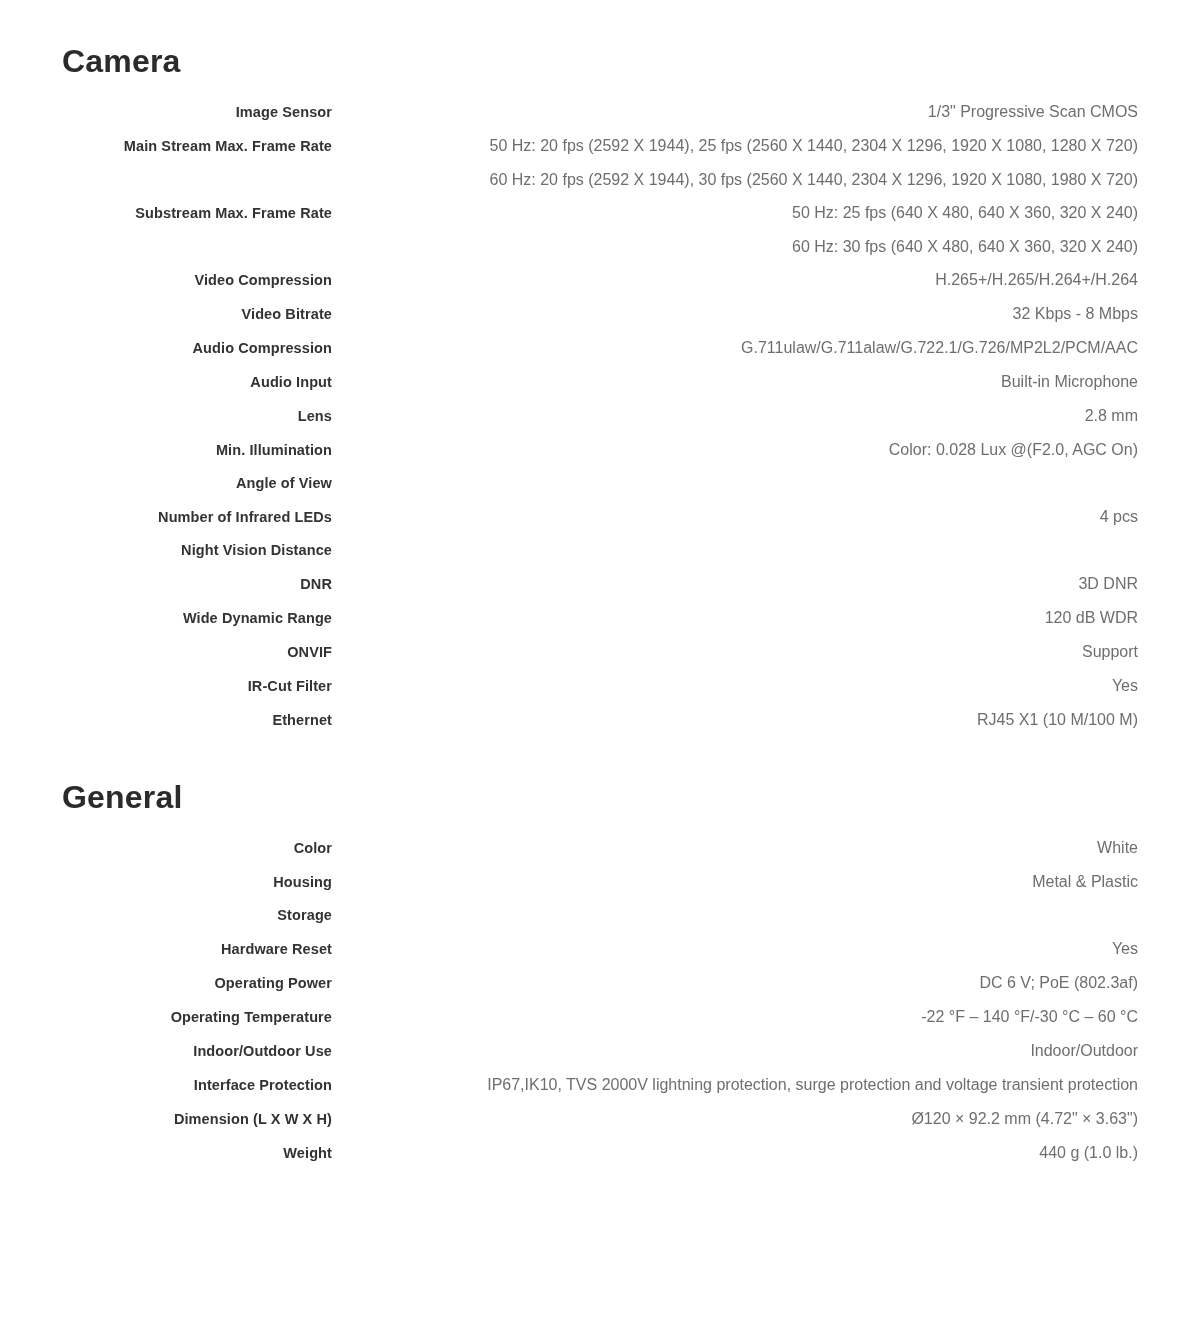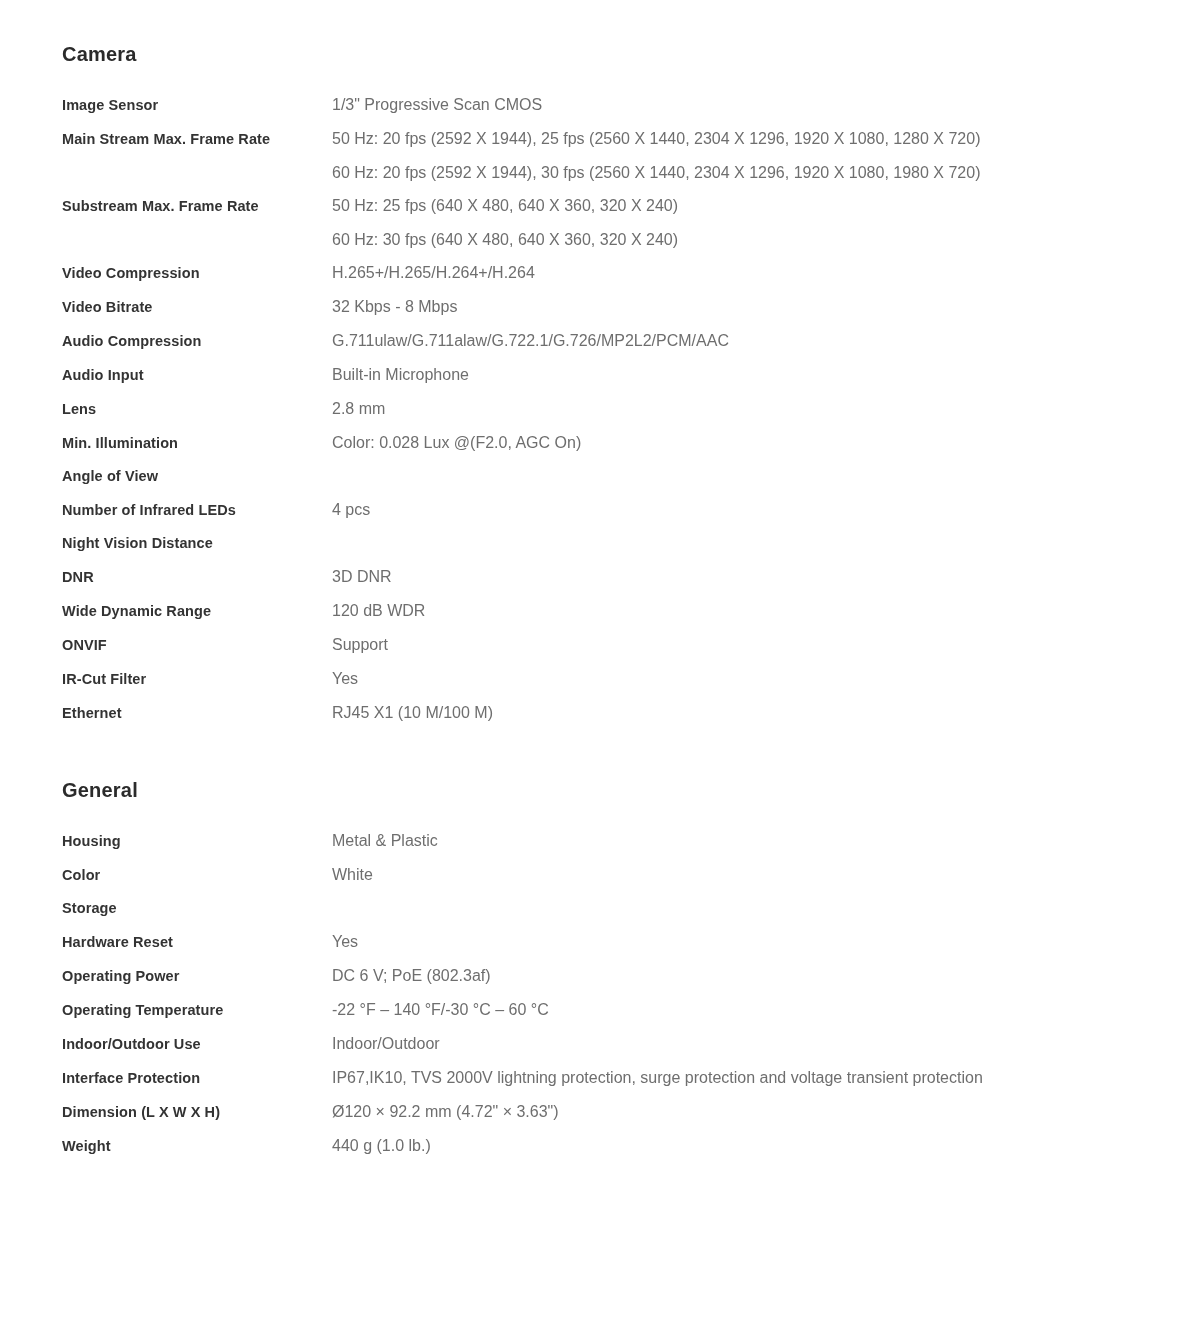--- a/index.html
+++ b/index.html
@@ -11,29 +11,30 @@
     font-family: "Liberation Sans", "DejaVu Sans", sans-serif;
     -webkit-font-smoothing: antialiased;
   }
   .page {
     padding: 30px 62px 60px 62px;
   }
   .spec-section + .spec-section {
     margin-top: 40px;
   }
   .section-title {
-    margin: 4px 0 14px 0;
-    font-size: 20px;
+    margin: 11px 0 14px 0;
+    font-size: 32px;
     line-height: 40px;
     font-weight: 700;
     color: #2b2b2b;
     letter-spacing: 0.2px;
   }
   .spec-rows {
     width: 100%;
+    text-align: right;
   }
   .spec-row {
     display: flex;
     align-items: baseline;
   }
   .spec-label {
     flex: 0 0 270px;
     font-size: 14.5px;
     line-height: 33px;
     font-weight: 700;
@@ -129,26 +130,26 @@
           <div class="spec-row">
             <div class="spec-label">Ethernet</div>
             <div class="spec-value">RJ45 X1 (10 M/100 M)</div>
           </div>
         </div>
       </section>
       <section class="spec-section">
         <h2 class="section-title">General</h2>
         <div class="spec-rows">
           <div class="spec-row">
+            <div class="spec-label">Color</div>
+            <div class="spec-value">White</div>
+          </div>
+          <div class="spec-row">
             <div class="spec-label">Housing</div>
             <div class="spec-value">Metal &amp; Plastic</div>
-          </div>
-          <div class="spec-row">
-            <div class="spec-label">Color</div>
-            <div class="spec-value">White</div>
           </div>
           <div class="spec-row">
             <div class="spec-label">Storage</div>
           </div>
           <div class="spec-row">
             <div class="spec-label">Hardware Reset</div>
             <div class="spec-value">Yes</div>
           </div>
           <div class="spec-row">
             <div class="spec-label">Operating Power</div>

